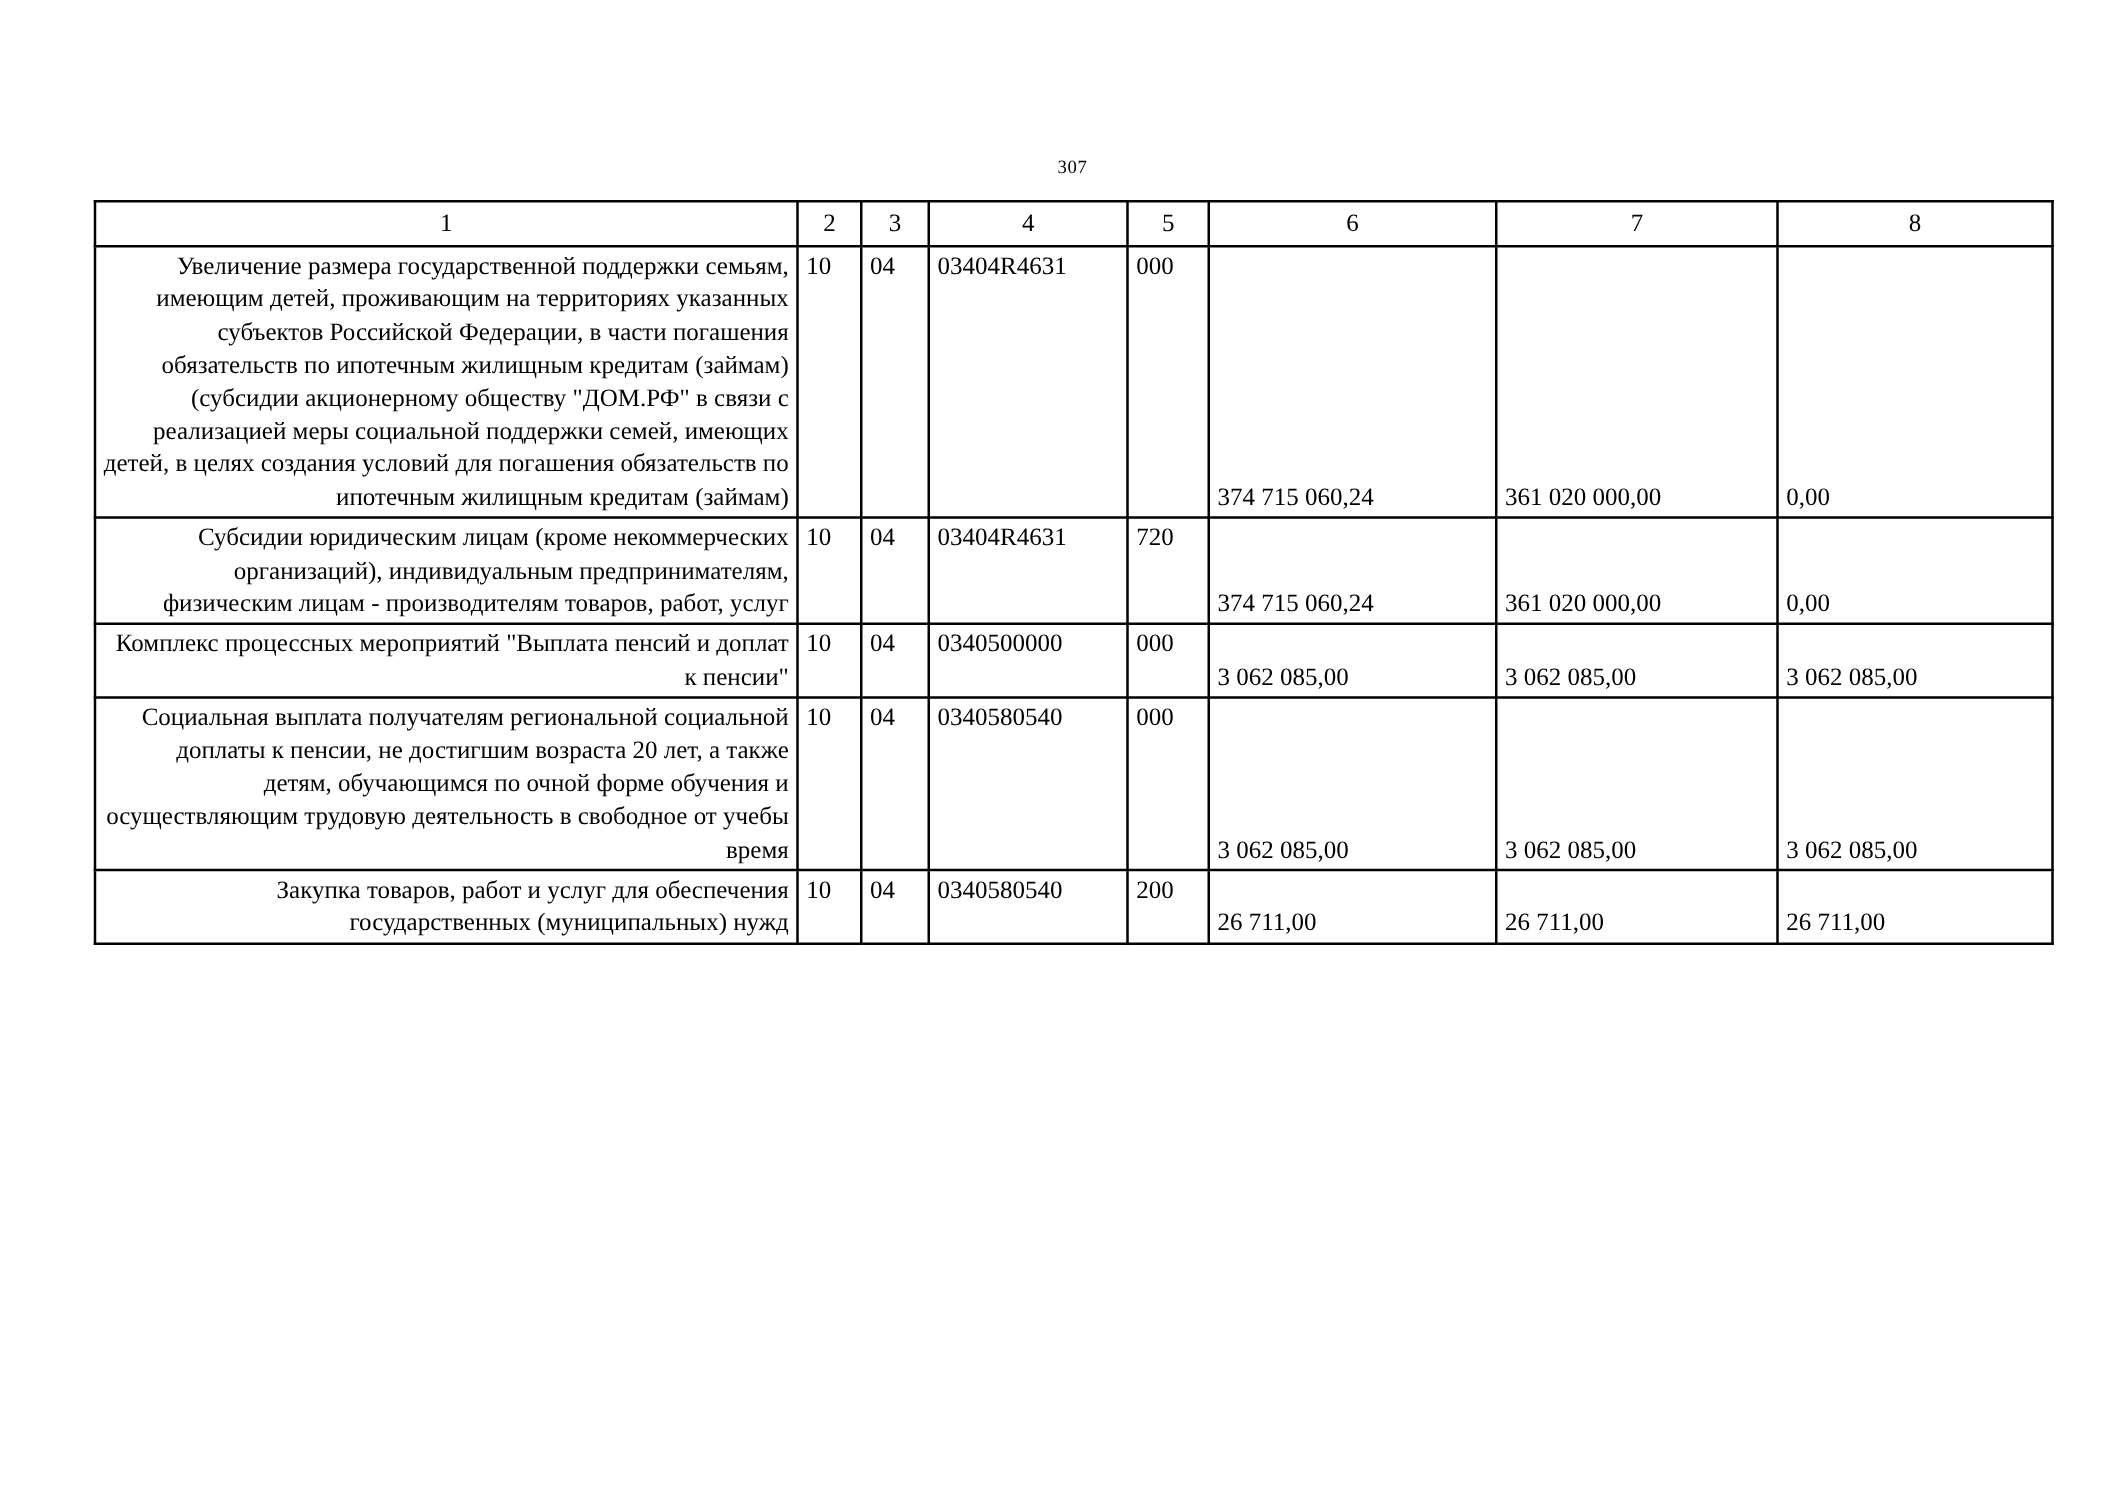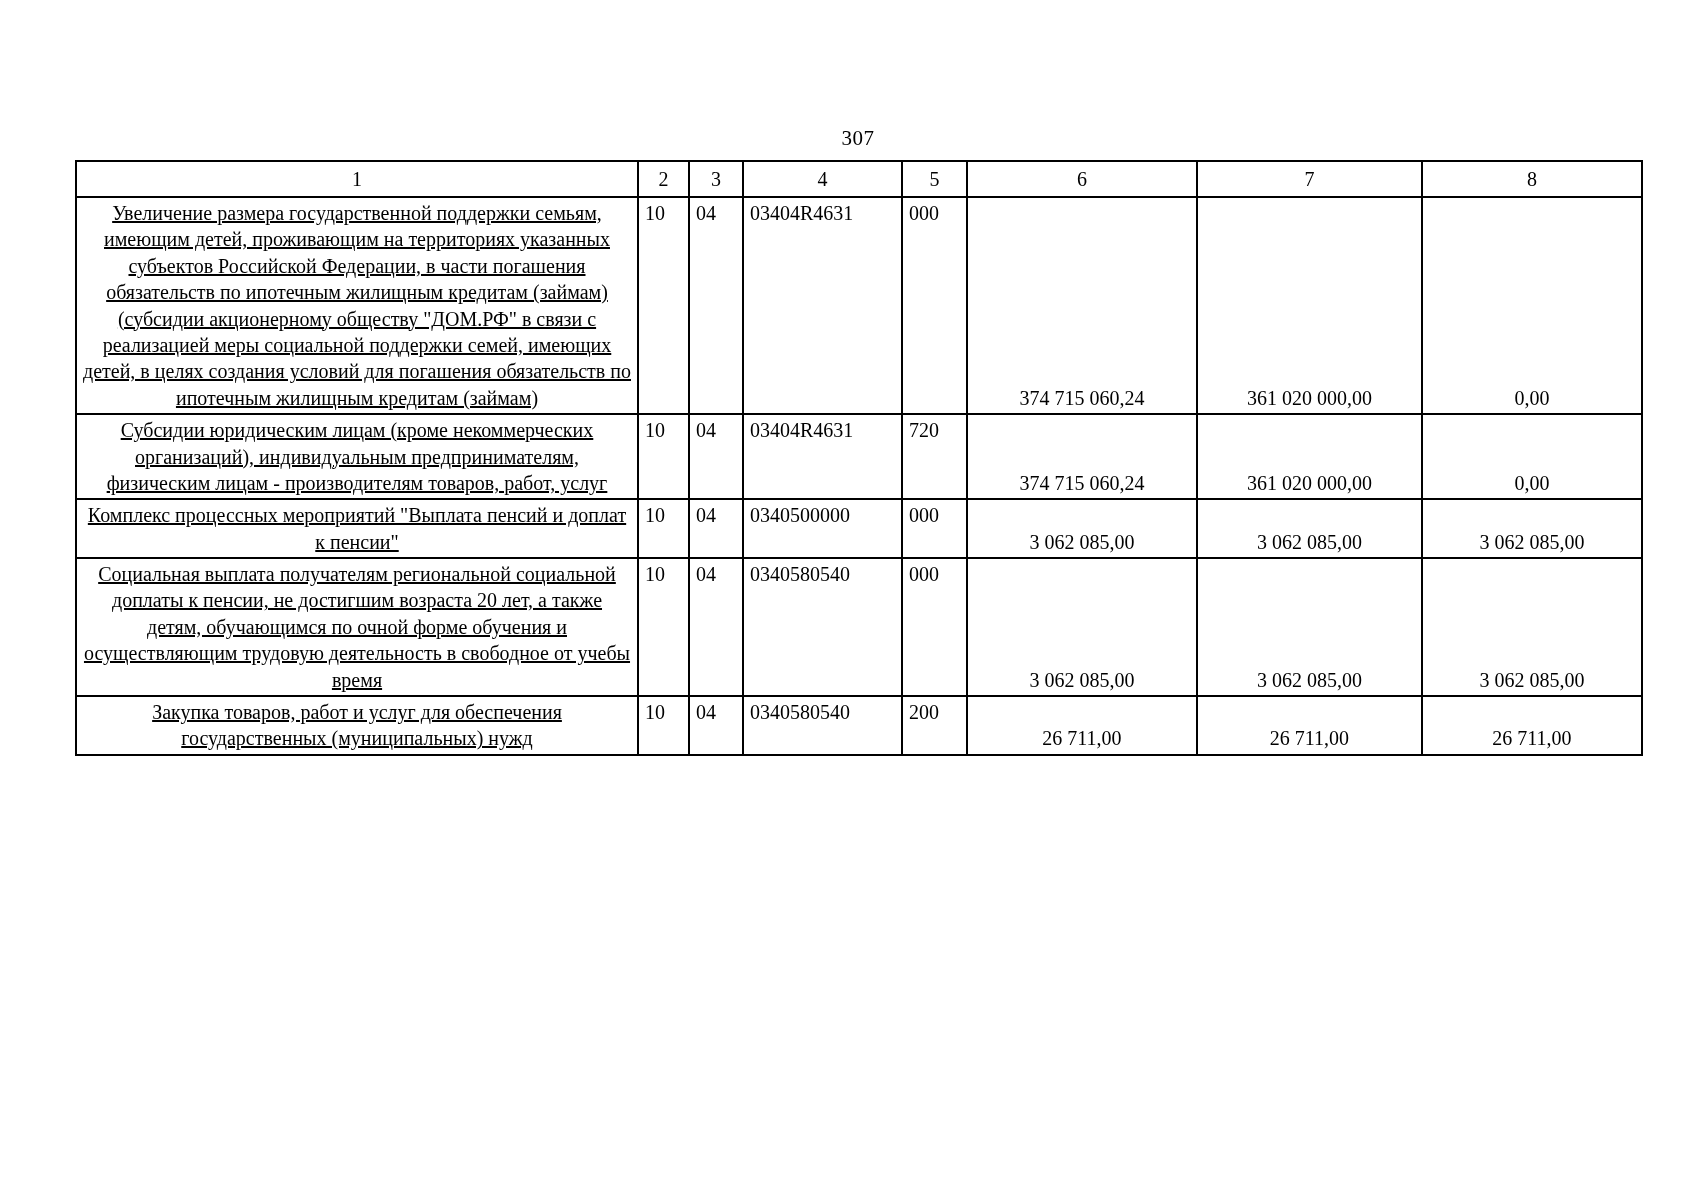--- a/index.html
+++ b/index.html
@@ -14,21 +14,21 @@
     font-family: "Liberation Serif", "DejaVu Serif", serif;
     color: #000000;
     overflow: hidden;
   }
   .page-number {
     position: absolute;
     top: 126px;
     left: 75px;
     width: 1566px;
     text-align: center;
-    font-size: 21px;
+    font-size: 15px;
     letter-spacing: 0.5px;
   }
   table.budget-table {
     position: absolute;
     top: 160px;
     left: 75px;
     width: 1566px;
     border-collapse: collapse;
     table-layout: fixed;
     font-size: 20px;
@@ -41,33 +41,32 @@
     overflow: hidden;
   }
   table.budget-table th {
     font-weight: normal;
     font-size: 20px;
     text-align: center;
     height: 30px;
     vertical-align: middle;
   }
   td.name {
-    text-align: center;
+    text-align: right;
     vertical-align: top;
     padding-left: 8px;
     padding-right: 10px;
-    text-decoration: underline;
   }
   td.code {
     text-align: left;
     vertical-align: top;
     padding-top: 3px;
   }
   td.amount {
-    text-align: center;
+    text-align: left;
     vertical-align: bottom;
     padding-right: 12px;
     padding-bottom: 5px;
     white-space: nowrap;
   }
 </style>
 </head>
 <body>
 
 <div class="page-number">307</div>

